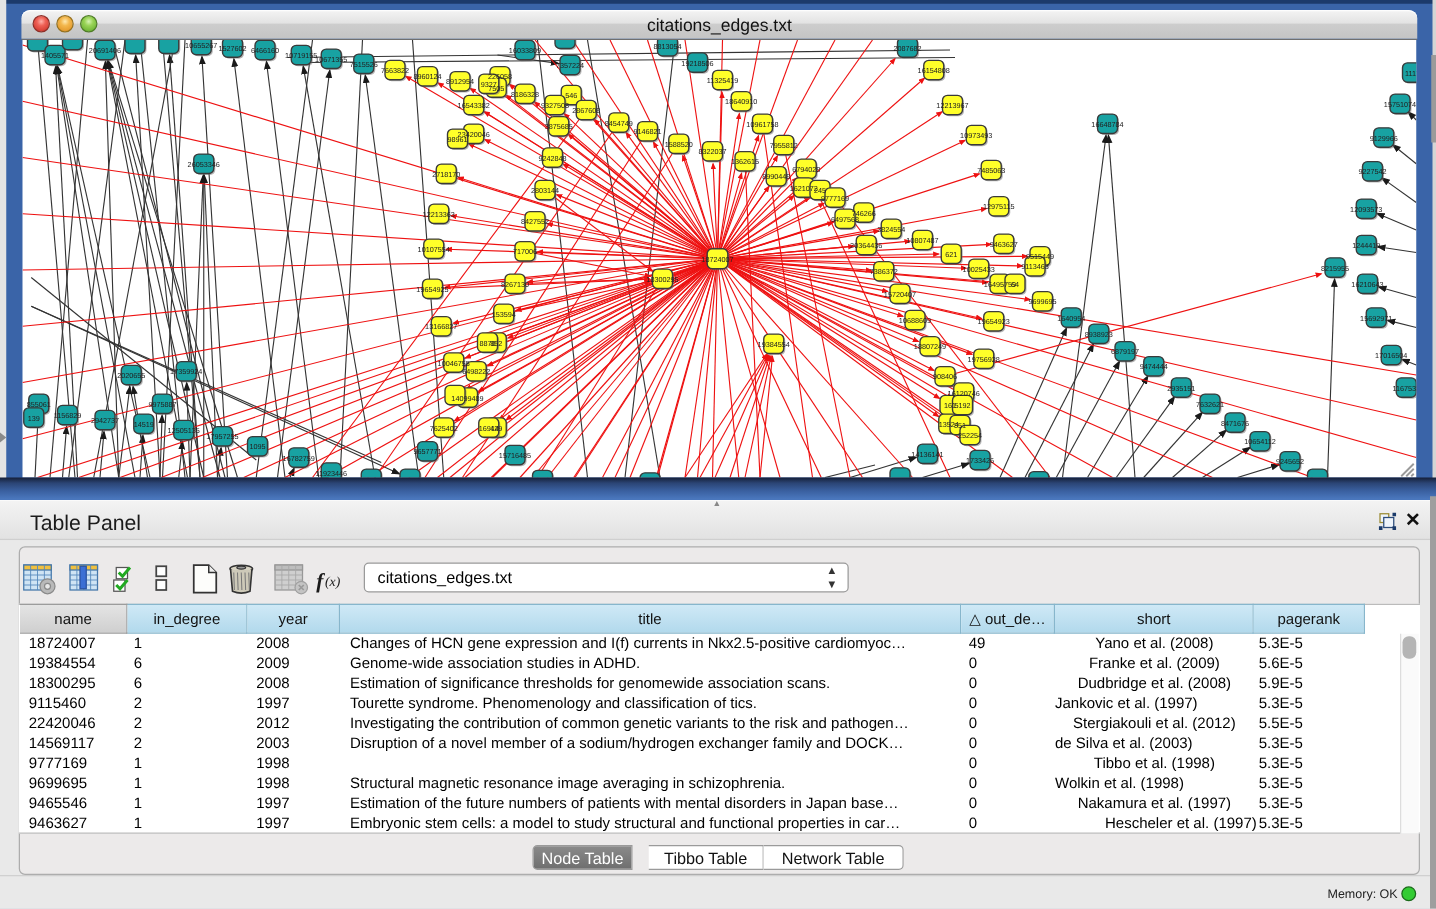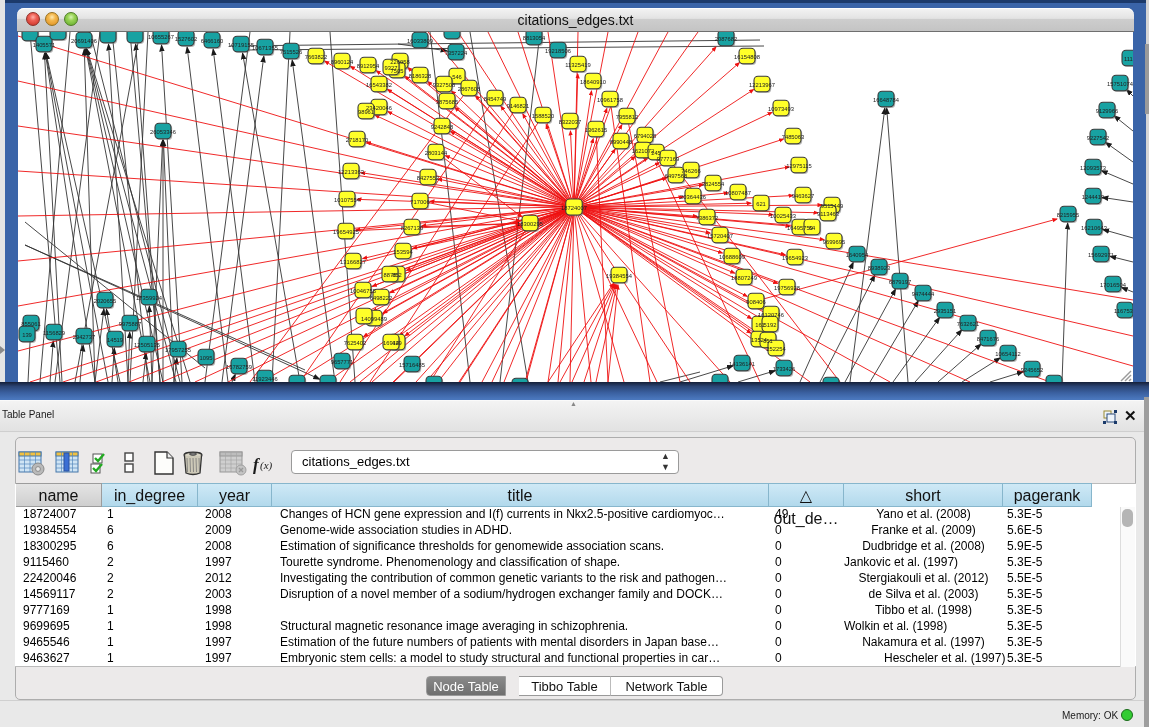--- a/index.html
+++ b/index.html
@@ -13,25 +13,25 @@
 .titlebar {position:absolute;left:0;top:0;width:1117px;height:24px;border-radius:7px 7px 0 0;background:linear-gradient(#f4f4f4,#e3e3e3 45%,#cdcdcd 50%,#c4c4c4);border-bottom:1px solid #6f6f6f;box-shadow:inset 0 1px 0 #fdfdfd}
 .title {position:absolute;left:0;top:4px;width:100%;text-align:center;font-size:14px;color:#111}
 .tl {position:absolute;top:4px;width:14px;height:14px;border-radius:50%;}
 .tl.r {left:9px;background:radial-gradient(circle at 50% 35%, #ffb0a8 0%, #ee6156 35%, #d94439 70%, #b33a30 100%);border:1px solid #8e2f28}
 .tl.y {left:28px;background:radial-gradient(circle at 50% 35%, #ffe9b0 0%, #f3b74d 35%, #e8a033 70%, #b97f24 100%);border:1px solid #96711f}
 .tl.g {left:47px;background:radial-gradient(circle at 50% 35%, #d6f3b2 0%, #99d356 35%, #79bc3d 70%, #5f9a2e 100%);border:1px solid #4f7d26}
 .content {position:absolute;left:1px;top:24px;width:1115px;height:350px;background:#fff;overflow:hidden}
 .splitter {position:absolute;left:0;top:382px;width:1149px;height:18px;background:linear-gradient(#151f38,#2b4575 25%,#3a60a0 60%,#4a77bd 95%);}
 .handle {position:absolute;left:570px;top:400px;color:#888;font-size:7px;z-index:6}
 .tp-bar {position:absolute;left:0;top:400px;width:1149px;height:32px;background:linear-gradient(#f3f3f3,#e2e2e2);border-top:1px solid #fafafa;border-bottom:1px solid #cfcfcf}
-.tp-title {position:absolute;left:2px;top:8px;font-size:10px;color:#1a1a1a}
+.tp-title {position:absolute;left:24px;top:8px;font-size:17px;color:#1a1a1a}
 .panelbg {position:absolute;left:0;top:433px;width:1149px;height:294px;background:#e9e9e9}
 .bigpanel {position:absolute;left:15px;top:437px;width:1121px;height:263px;background:#eceaea;border:1px solid #adadad;border-radius:5px}
 .tablewrap {position:absolute;left:15px;top:483px;width:1121px;height:184px;background:#fff;border-top:1px solid #bbb;border-bottom:1px solid #bbb}
-.th {position:absolute;top:483px;height:24px;background:linear-gradient(#cfe9f6,#b2d9ec);border:1px solid #87b6cc;border-left:none;font-size:16px;color:#111;text-align:center;line-height:23px}
+.th {position:absolute;top:483px;height:24px;background:linear-gradient(#cfe9f6,#b2d9ec);border:1px solid #87b6cc;border-left:none;font-size:12px;color:#111;text-align:center;line-height:23px}
 .th.gray {background:linear-gradient(#e4e4e4,#cfcfcf);border-color:#9c9c9c}
 .trow {position:absolute;left:0;width:1135px;height:16px;font-size:12px;color:#000;line-height:15px}
 .trow span {position:absolute;top:0;white-space:nowrap}
 .seg {position:absolute;top:676px;height:20px;border:1px solid #9a9a9a;background:#fff;font-size:13px;color:#111;text-align:center;line-height:19px}
 .statusbar {position:absolute;left:0;top:700px;width:1149px;height:27px;background:#e9e9e9;border-top:1px solid #d0d0d0}
 .mem {position:absolute;left:1062px;top:710px;font-size:10px;color:#222}
 .memdot {position:absolute;left:1121px;top:709px;width:12px;height:12px;border-radius:50%;background:#33cc33;border:1px solid #1a6a1a}
 .fticon {position:absolute;left:1103px;top:410px;width:14px;height:14px}
 .xicon {position:absolute;left:1124px;top:407px;font-size:15px;font-weight:bold;color:#111}
 .dropdown {position:absolute;left:291px;top:450px;width:388px;height:24px;background:#fff;border:1px solid #9a9a9a;border-radius:4px;font-size:13px;color:#000;line-height:22px;padding-left:10px}
@@ -832,41 +832,41 @@
     <span style="left:205px">2008</span>
     <span style="left:280px">Estimation of significance thresholds for genomewide association scans.</span>
     <span style="left:775px">0</span>
     <span style="left:844px;width:159px;text-align:center">Dudbridge et al. (2008)</span>
     <span style="left:1007px">5.9E-5</span>
   </div>
 <div class="trow" style="top:555px">
 <span style="left:23px">9115460</span>
     <span style="left:107px">2</span>
     <span style="left:205px">1997</span>
-    <span style="left:280px">Tourette syndrome. Phenomenology and classification of shape.</span>
+    <span style="left:280px">Tourette syndrome. Phenomenology and classification of tics.</span>
     <span style="left:775px">0</span>
     <span style="left:844px;width:159px;text-align:left">Jankovic et al. (1997)</span>
     <span style="left:1007px">5.3E-5</span>
   </div>
 <div class="trow" style="top:571px">
 <span style="left:23px">22420046</span>
     <span style="left:107px">2</span>
     <span style="left:205px">2012</span>
     <span style="left:280px">Investigating the contribution of common genetic variants to the risk and pathogen…</span>
     <span style="left:775px">0</span>
     <span style="left:844px;width:159px;text-align:center">Stergiakouli et al. (2012)</span>
     <span style="left:1007px">5.5E-5</span>
   </div>
 <div class="trow" style="top:587px">
 <span style="left:23px">14569117</span>
     <span style="left:107px">2</span>
     <span style="left:205px">2003</span>
     <span style="left:280px">Disruption of a novel member of a sodium/hydrogen exchanger family and DOCK…</span>
     <span style="left:775px">0</span>
-    <span style="left:844px;width:159px;text-align:center">de Silva et al. (2003)</span>
+    <span style="left:844px;width:159px;">de Silva et al. (2003)</span>
     <span style="left:1007px">5.3E-5</span>
   </div>
 <div class="trow" style="top:603px">
 <span style="left:23px">9777169</span>
     <span style="left:107px">1</span>
     <span style="left:205px">1998</span>
     <span style="left:775px">0</span>
     <span style="left:844px;width:159px;text-align:center">Tibbo et al. (1998)</span>
     <span style="left:1007px">5.3E-5</span>
   </div>

